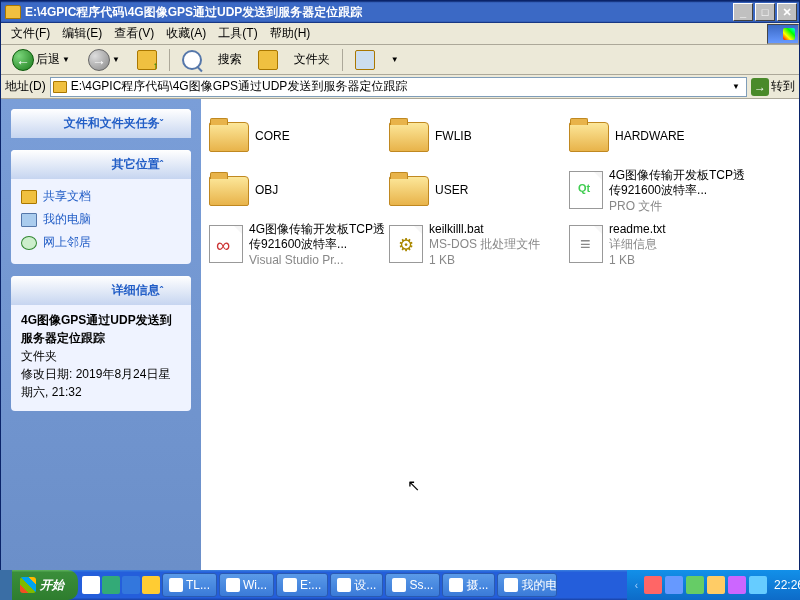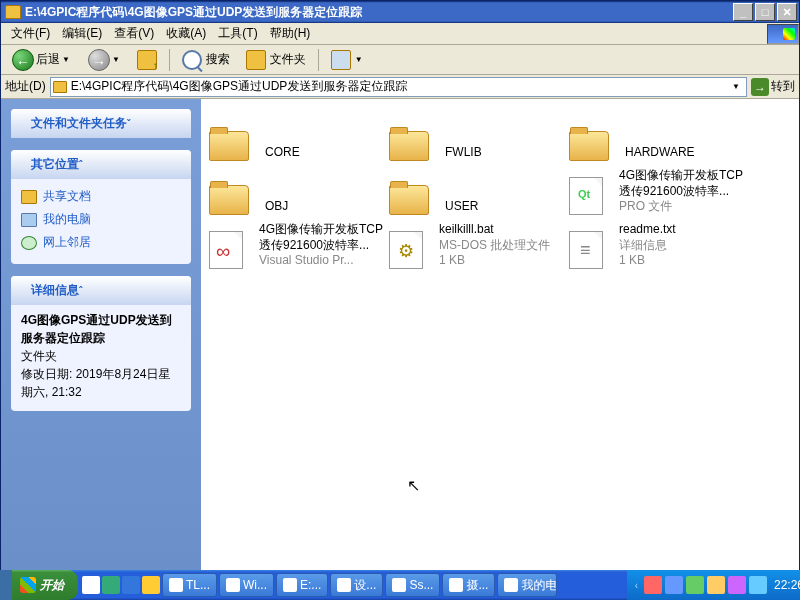--- a/index.html
+++ b/index.html
@@ -14,47 +14,47 @@
 .menuitem { padding:2px 6px; }
 .menubar .throbber { margin-left:auto; width:32px; height:20px; background:linear-gradient(#3b69c5,#6699ff); border:1px inset #999; position:relative; }
 .menubar .throbber::after { content:""; position:absolute; right:3px; top:3px; width:12px; height:12px; background:linear-gradient(45deg,#f00,#ff0,#0f0,#0ff); border-radius:2px; }
 .toolbar { height:30px; background:#ece9d8; display:flex; align-items:center; border-bottom:1px solid #aca899; padding:0 4px; gap:4px; }
 .tb-back { display:flex; align-items:center; gap:2px; padding:2px 6px; border:1px solid transparent; border-radius:3px; }
 .navcircle { width:22px; height:22px; border-radius:50%; display:flex; align-items:center; justify-content:center; color:#fff; font-size:14px; font-weight:bold; }
 .nc-green { background:radial-gradient(circle at 30% 30%,#7bd67b,#1a7a1a); border:1px solid #0a5a0a; }
 .nc-grey { background:radial-gradient(circle at 30% 30%,#ddd,#888); border:1px solid #666; }
 .chev { font-size:8px; color:#000; }
 .sep { width:1px; height:22px; background:#aca899; margin:0 2px; }
-.tb-btn { display:flex; align-items:center; gap:4px; padding:2px 6px; }
+.tb-btn { display:flex; align-items:center; gap:16px; padding:2px 6px; }
 .tb-ic { width:20px; height:20px; background:#f0c040; border:1px solid #aa7700; border-radius:2px; position:relative; }
 .tb-ic.up::after { content:"↑"; position:absolute; right:-2px; bottom:-2px; font-size:10px; color:#008000; font-weight:bold; }
 .tb-ic.search { background:#fff; border-radius:50%; border:2px solid #5577aa; }
 .tb-ic.search::after { content:""; position:absolute; width:7px; height:2px; background:#5577aa; bottom:-2px; right:-3px; transform:rotate(45deg); }
 .addrbar { height:24px; background:#ece9d8; display:flex; align-items:center; padding:0 4px; gap:4px; border-bottom:1px solid #aca899; }
 .addr-input { flex:1; height:20px; background:#fff; border:1px solid #7f9db9; display:flex; align-items:center; padding:0 2px; gap:4px; }
 .addr-input .ficon { width:14px; height:12px; background:#f0c040; border:1px solid #aa7700; border-radius:1px 1px 0 0; flex-shrink:0; }
 .addr-input span { flex:1; white-space:nowrap; overflow:hidden; }
 .addr-dd { width:16px; text-align:center; font-size:8px; color:#000; }
 .go-btn { display:flex; align-items:center; gap:2px; }
 .go-sq { width:18px; height:18px; background:#4a8a2a; border-radius:3px; color:#fff; display:flex; align-items:center; justify-content:center; font-weight:bold; }
 .content { display:flex; height:471px; }
 .sidebar { width:200px; background:linear-gradient(#7a9ed8,#6b8fc9); padding:10px; overflow:hidden; }
 .panel { background:#eff3ff; border-radius:4px; margin-bottom:12px; }
-.panel-hdr { background:linear-gradient(#fff,#c6d5f0); padding:6px 20px; display:flex; align-items:center; justify-content:flex-start; border-radius:4px 4px 0 0; font-weight:bold; color:#215dc6; }
+.panel-hdr { background:linear-gradient(#fff,#c6d5f0); padding:6px 28px; display:flex; align-items:center; justify-content:flex-end; border-radius:4px 4px 0 0; font-weight:bold; color:#215dc6; }
 .panel-hdr .coll { font-size:10px; color:#215dc6; }
 .panel-body { padding:6px 10px 10px; }
 .plink { display:flex; align-items:center; gap:6px; padding:3px 0; color:#215dc6; }
 .pic { width:16px; height:14px; background:#f0c040; border:1px solid #aa7700; border-radius:1px; flex-shrink:0; }
 .pic.doc { background:#fff; border-color:#5577aa; }
 .pic.comp { background:#aaccee; border-color:#5577aa; }
 .pic.net { background:#cceecc; border-color:#338833; border-radius:50%; }
 .detail-txt { color:#000; line-height:1.5; word-break:break-all; }
 .detail-txt b { font-weight:bold; }
 .files { flex:1; background:#fff; padding:12px 8px; display:flex; flex-wrap:wrap; align-content:flex-start; }
-.fitem { width:180px; height:50px; display:flex; align-items:flex-end; gap:16px; margin-bottom:4px; }
+.fitem { width:180px; height:50px; display:flex; align-items:center; gap:6px; margin-bottom:4px; }
 .fic { width:40px; height:36px; flex-shrink:0; position:relative; }
 .fic.folder { background:linear-gradient(#fce79a,#e8b34a); border-radius:2px 4px 2px 2px; border:1px solid #c08820; margin-top:2px; height:30px; }
 .fic.folder::before { content:""; position:absolute; top:-5px; left:0; width:16px; height:6px; background:#e8b34a; border:1px solid #c08820; border-bottom:none; border-radius:2px 2px 0 0; }
 .fic.file { background:#fff; border:1px solid #999; width:34px; height:38px; }
 .fic.file::before{ content:""; position:absolute; top:0; right:0; border-style:solid; border-width:0 8px 8px 0; border-color:transparent #f5f5f5 transparent transparent; }
 .fic.file.green::after { content:"Qt"; position:absolute; top:10px; left:8px; color:#41cd52; font-weight:bold; font-size:11px; }
 .fic.file.vs::after { content:"∞"; position:absolute; top:8px; left:6px; color:#c33; font-size:20px; }
 .fic.file.gear::after { content:"⚙"; position:absolute; top:8px; left:8px; color:#aa8800; font-size:18px; }
 .fic.file.txt::after { content:"≡"; position:absolute; top:8px; left:10px; color:#888; font-size:18px; }
 .fic.exe { background:#fff; border:2px solid #4466aa; width:34px; height:30px; margin-top:4px; }

